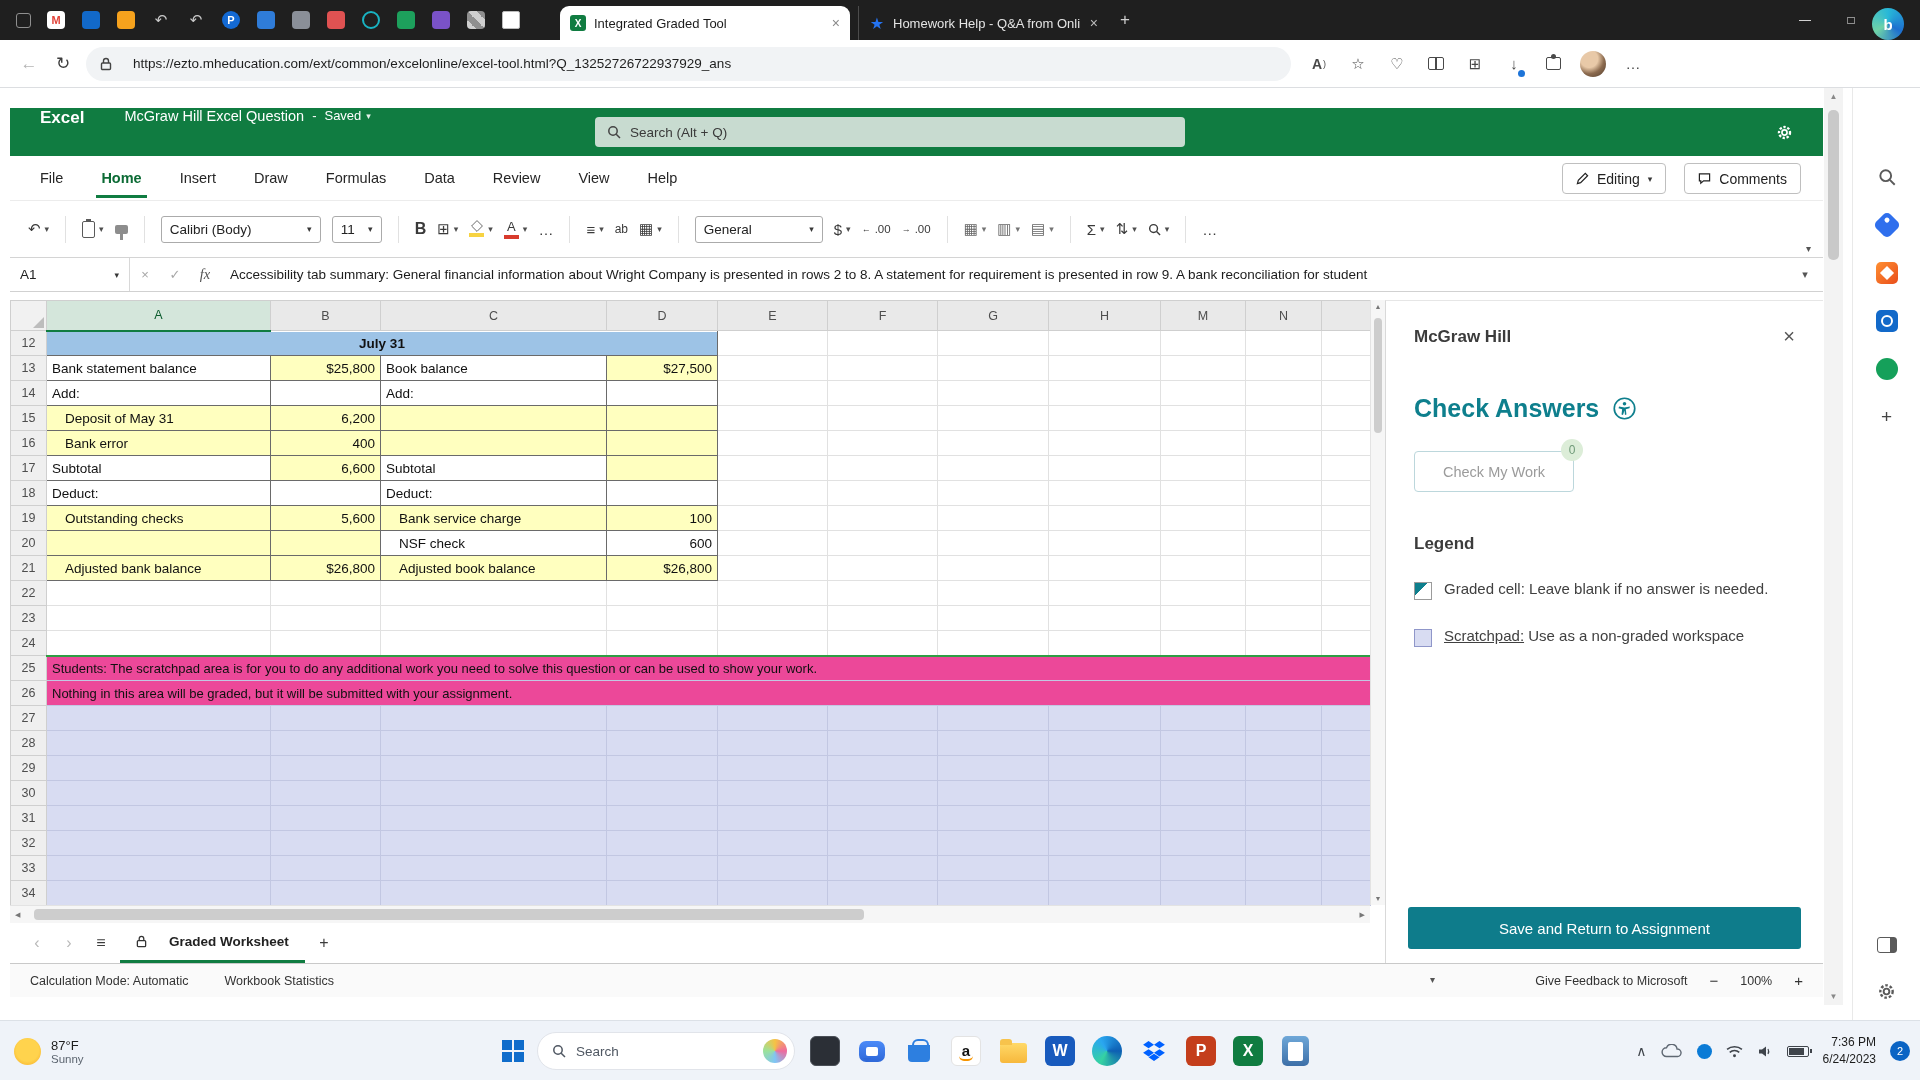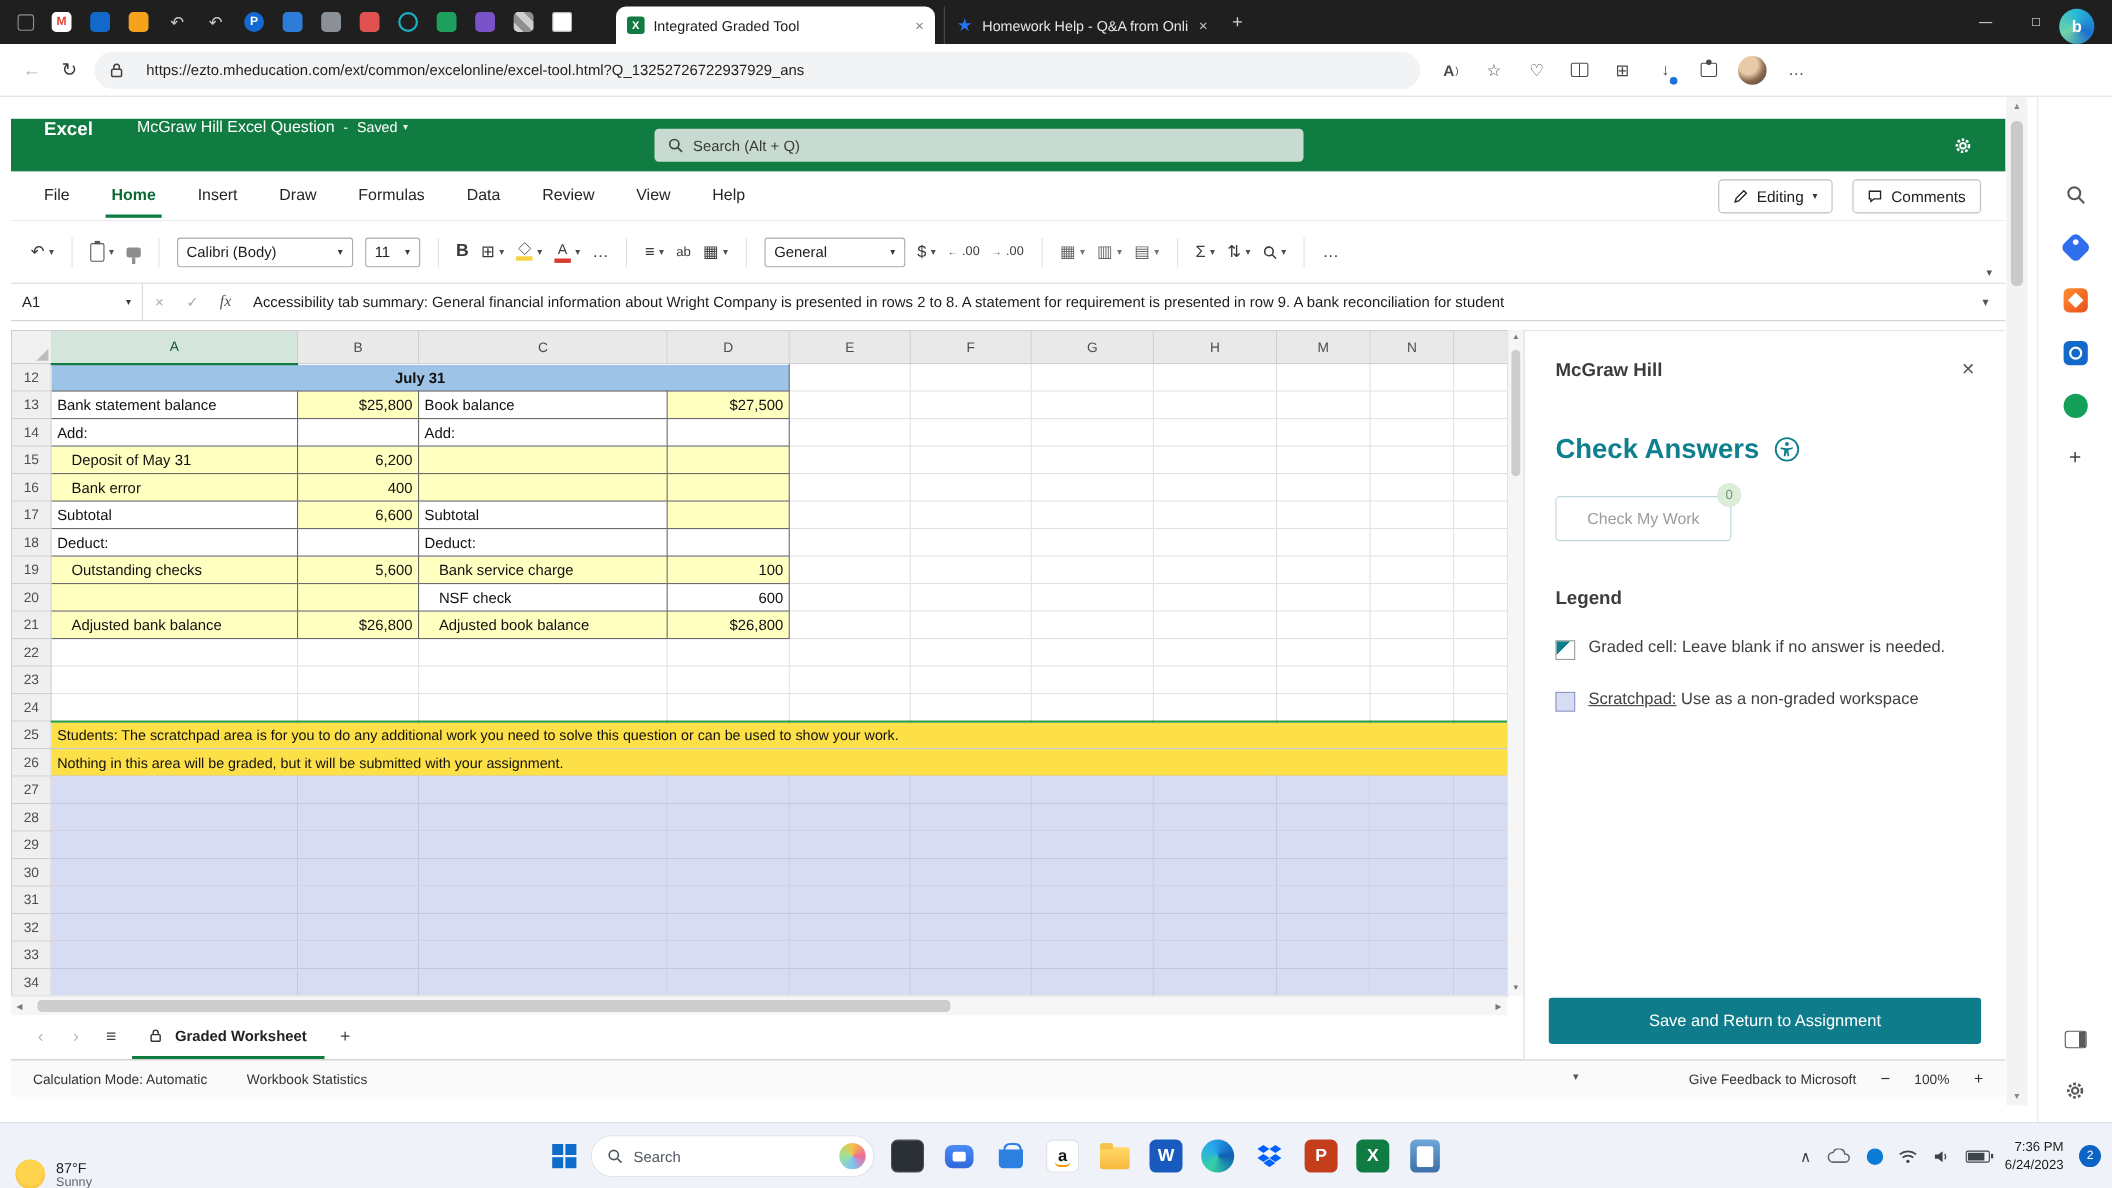--- a/index.html
+++ b/index.html
@@ -109,42 +109,42 @@
 .sheet th.corner{background:#f1f1f1;position:relative}
 .corner-tri{position:absolute;right:2px;bottom:2px;width:0;height:0;border-left:11px solid transparent;border-bottom:11px solid #bdbdbd}
 .sheet td{height:25px;border:1px solid #e1e1e1;background:#fff;font-size:13.5px;color:#111;padding:0 5px;white-space:nowrap;overflow:hidden}
 .sheet td.gut{background:#efefef;border-color:#cfcfcf;text-align:center;color:#4e4e4e;font-size:12.5px;padding:0}
 .sheet td.tb{border-color:#6a6a6a}
 .sheet td.y{background:#ffffbf}
 .sheet td.num{text-align:right}
 .sheet td.ind{padding-left:18px}
 .sheet td.may{background:#9dc3e6;border-color:#6a6a6a;text-align:center;font-weight:700}
 .sheet td.sc{background:#d8dcf2;border-color:#c2c7e2}
-.sheet td.sct{background:#fde047;border-color:#c2c7e2;font-size:13px}
+.sheet td.sct{background:#ec4899;border-color:#c2c7e2;font-size:13px}
 .sheet td.gtop{border-top:2px solid #2f9e44}
 
 
 .vscroll{position:absolute;left:1370px;top:300px;width:15px;height:605px;background:#f6f6f6;border-left:1px solid #e3e3e3}
 .vs-up,.vs-dn{position:absolute;left:0;right:0;text-align:center;font-size:7px;color:#777}
 .vs-up{top:3px}.vs-dn{bottom:3px}
 .vs-thumb{position:absolute;left:3px;right:3px;top:18px;height:115px;background:#cdcdcd;border-radius:4px}
 .hscroll{position:absolute;left:10px;top:905px;width:1360px;height:18px;background:#f6f6f6;border-top:1px solid #e3e3e3}
 .hs-l,.hs-r{position:absolute;top:5px;font-size:7px;color:#777}
 .hs-l{left:5px}.hs-r{right:5px}
 .hs-thumb{position:absolute;left:24px;top:3px;width:830px;height:11px;background:#cdcdcd;border-radius:4px}
 .pgscroll{position:absolute;left:1824px;top:88px;width:19px;height:917px;background:#f3f3f3}
 .pg-up,.pg-dn{position:absolute;left:0;right:0;text-align:center;font-size:8px;color:#888}
 .pg-up{top:4px}.pg-dn{bottom:4px}
 .pg-thumb{position:absolute;left:4px;width:11px;top:22px;height:150px;background:#c9c9c9;border-radius:5px}
 
 
 .sheetbar{position:absolute;left:10px;top:923px;width:1360px;height:40px;background:#fff;display:flex;align-items:center;gap:6px;padding-left:14px}
 .sb-ic{width:26px;text-align:center;font-size:16px;color:#b9b9b9}
 .sb-ic.dark{color:#3c3c3c}
-.sheettab{height:40px;display:flex;align-items:center;gap:12px;padding:0 16px;border-bottom:3px solid #107c41;font-size:13.5px;font-weight:700;color:#222}
+.sheettab{height:40px;display:flex;align-items:center;gap:22px;padding:0 16px;border-bottom:3px solid #107c41;font-size:13.5px;font-weight:700;color:#222}
 .statusbar{position:absolute;left:10px;top:963px;width:1813px;height:34px;background:#fafafa;border-top:1px solid #c9c9c9;display:flex;align-items:center;font-size:12.5px;color:#333;padding:0 20px;gap:36px}
 .st-caret{position:absolute;left:1420px;top:10px;font-size:10px;color:#555}
 .status-right{margin-left:auto;display:flex;align-items:center;gap:22px}
 .zoom-btn{font-size:15px;color:#333}
 
 
 .mh{position:absolute;left:1385px;top:300px;width:438px;height:663px;background:#fff;border-left:1px solid #d9d9d9;border-top:1px solid #e6e6e6;padding:24px 28px}
 .mh-headrow{display:flex;justify-content:space-between;align-items:center}
 .mh-brand{font-size:17px;font-weight:700;color:#3c3c3c}
 .mh-close{font-size:20px;color:#555}
@@ -172,21 +172,21 @@
 .olic{width:22px;height:22px;background:#1269c9;border-radius:5px;position:relative}
 .olic::after{content:"";position:absolute;inset:5px;border:2.5px solid #fff;border-radius:50%}
 .gic{width:22px;height:22px;border-radius:50%;background:#15a05a}
 .esb-plus{font-size:19px;color:#444}
 .esb-bottom{position:absolute;bottom:16px;left:0;right:0;display:flex;flex-direction:column;align-items:center;gap:20px}
 .ptog{width:20px;height:16px;border:1.6px solid #5a5a5a;border-radius:3px;position:relative}
 .ptog::after{content:"";position:absolute;top:0;bottom:0;right:0;width:6px;background:#5a5a5a}
 
 
 .taskbar{position:absolute;left:0;right:0;bottom:0;height:60px;background:#eff3f9;border-top:1px solid #dce1e7}
-.weather{position:absolute;left:14px;top:0;height:60px;display:flex;align-items:flex-end;gap:10px}
+.weather{position:absolute;left:14px;top:0;height:60px;display:flex;align-items:center;gap:10px}
 .sun{width:27px;height:27px;border-radius:50%;background:radial-gradient(circle at 50% 45%,#ffd34d 0 55%,#f5a623 100%)}
 .wtemp{font-size:13px;color:#1f1f1f}
 .wcond{font-size:11.5px;color:#5c6570}
 .tb-center{position:absolute;left:502px;top:0;height:60px;display:flex;align-items:center;gap:13px}
 .winlogo{width:22px;height:22px;display:grid;grid-template-columns:10px 10px;grid-template-rows:10px 10px;gap:2px}
 .winlogo span{background:#0f6ccb}
 .tsearch{width:258px;height:38px;background:#fff;border:1px solid #e1e4ea;border-radius:19px;display:flex;align-items:center;gap:10px;padding:0 7px 0 14px;color:#4f5762;font-size:13.5px}
 .hl{margin-left:auto;width:24px;height:24px;border-radius:50%;background:conic-gradient(#f6c244,#ef6a9e,#7fc5f5,#9be29b,#f6c244)}
 .app{width:34px;height:34px;display:flex;align-items:center;justify-content:center;border-radius:6px;font-weight:700;flex:0 0 auto}
 .darkic{width:30px;height:30px;border-radius:6px;background:#2b2f36;border:1px solid #4a4f57}

